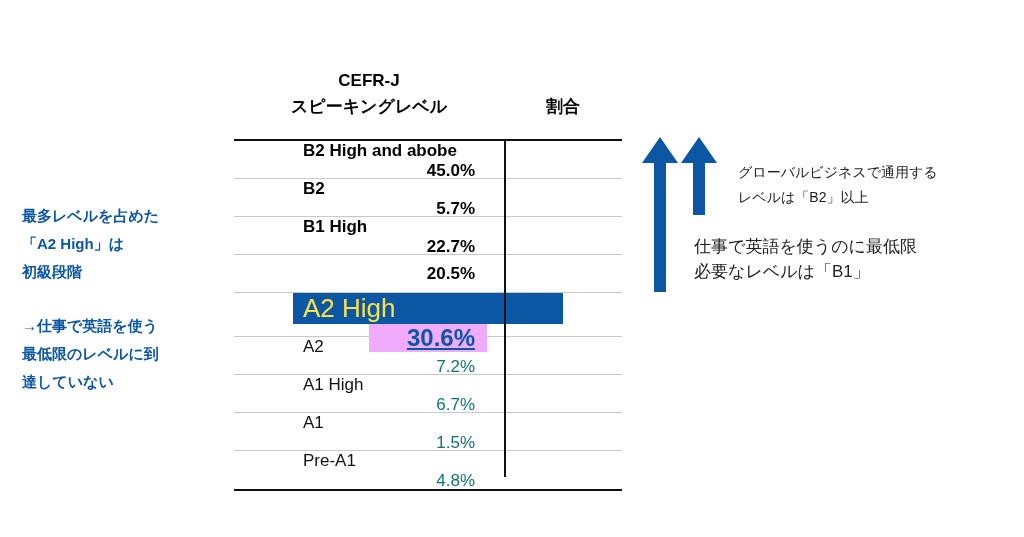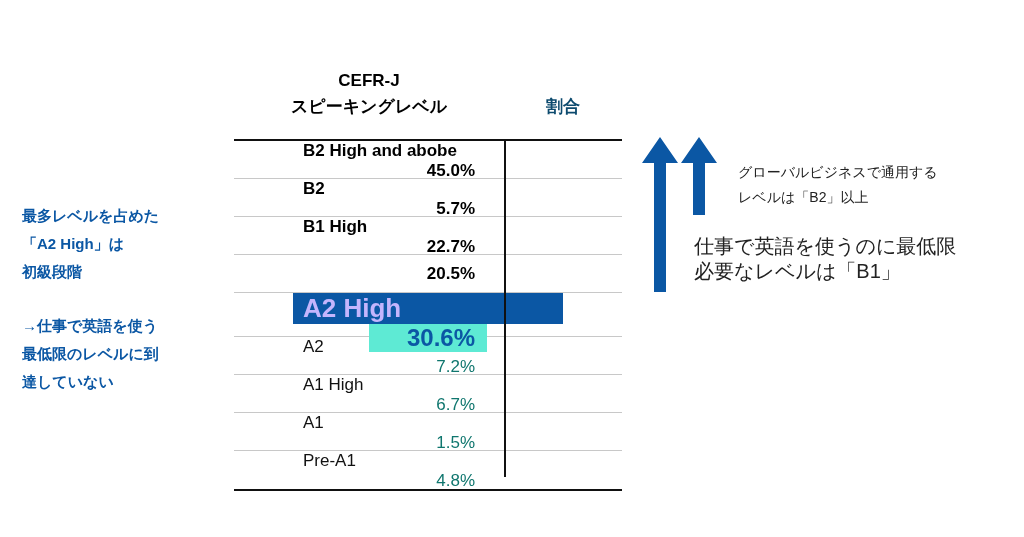--- a/index.html
+++ b/index.html
@@ -38,21 +38,21 @@
     line-height: 26px;
     color: #000;
   }
   .th-ratio {
     width: 118px;
     text-align: center;
     font-weight: bold;
     font-size: 17px;
     line-height: 26px;
     padding-bottom: 0px;
-    color: #0c4a6e;
+    color: #000000;
   }
   .th-ratio-inner { display: block; padding-top: 26px; }
 
   
   .table {
     position: absolute;
     left: 234px;
     top: 139px;
     width: 388px;
     border-top: 2px solid #111;
@@ -93,31 +93,32 @@
   }
   .row.strong .cell-level,
   .row.strong .cell-ratio { font-weight: bold; color: #000; }
 
   .row.highlight {
     background: transparent;
     height: 44px;
   }
   .row.highlight .cell-level {
     background: #0b57a4;
-    color: #c4b5fd;
+    color: #fde047;
     font-size: 26px;
-    font-weight: bold;
+    font-weight: normal;
     padding-left: 10px;
     border-right: none;
   }
   .row.highlight .cell-ratio {
-    background: #5eead4;
+    background: #f0abfc;
     color: #0b57a4;
     font-size: 24px;
     font-weight: bold;
+    text-decoration: underline;
   }
 
   
   .col-divider {
     position: absolute;
     left: 504px;
     top: 139px;
     width: 2px;
     height: 338px;
     background: #111;
@@ -145,21 +146,21 @@
     color: #222;
     font-size: 14px;
     line-height: 25px;
   }
   .right-note-bottom {
     position: absolute;
     left: 694px;
     top: 234px;
     width: 300px;
     color: #222;
-    font-size: 20px;
+    font-size: 17px;
     line-height: 25px;
   }
 
   
   .arrow {
     position: absolute;
   }
   .arrow-long { left: 640px; top: 137px; }
   .arrow-short { left: 679px; top: 137px; }
 </style>

